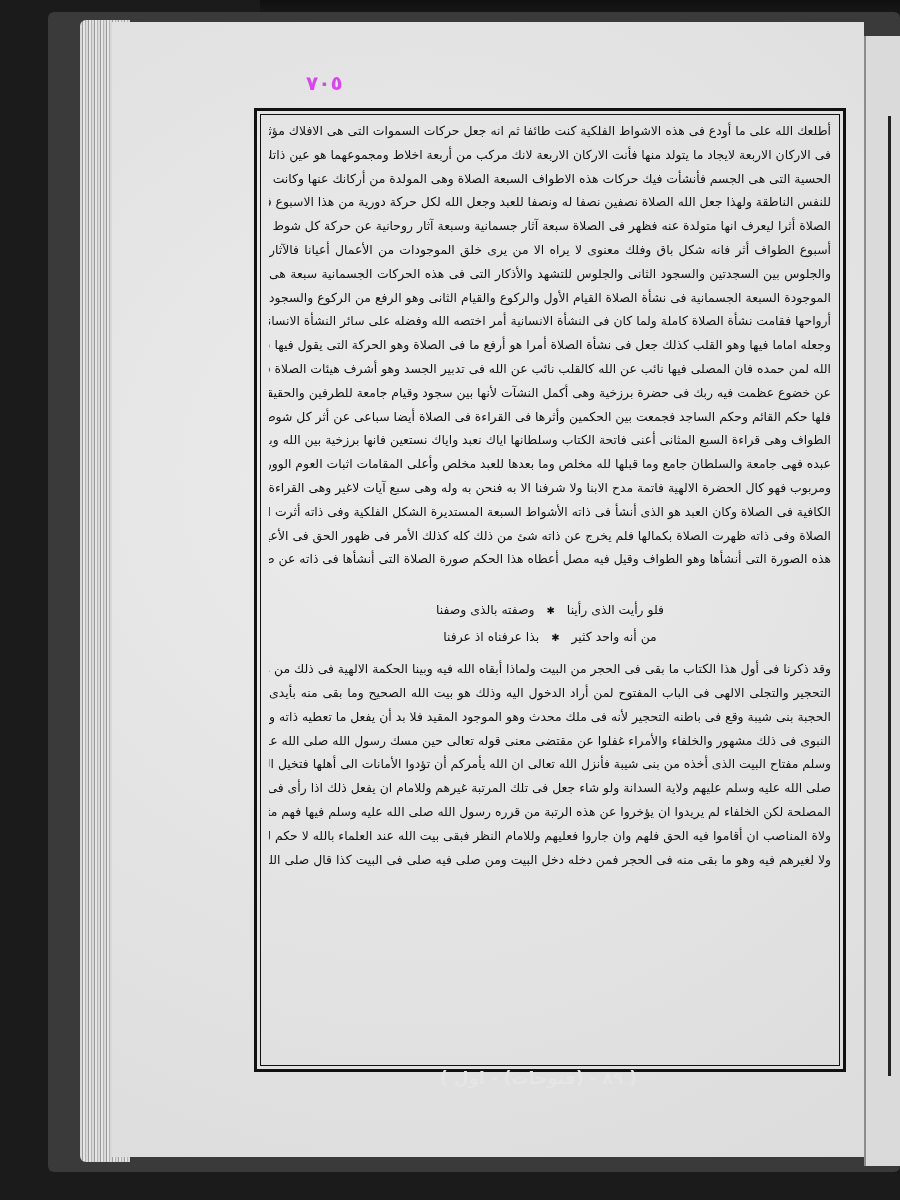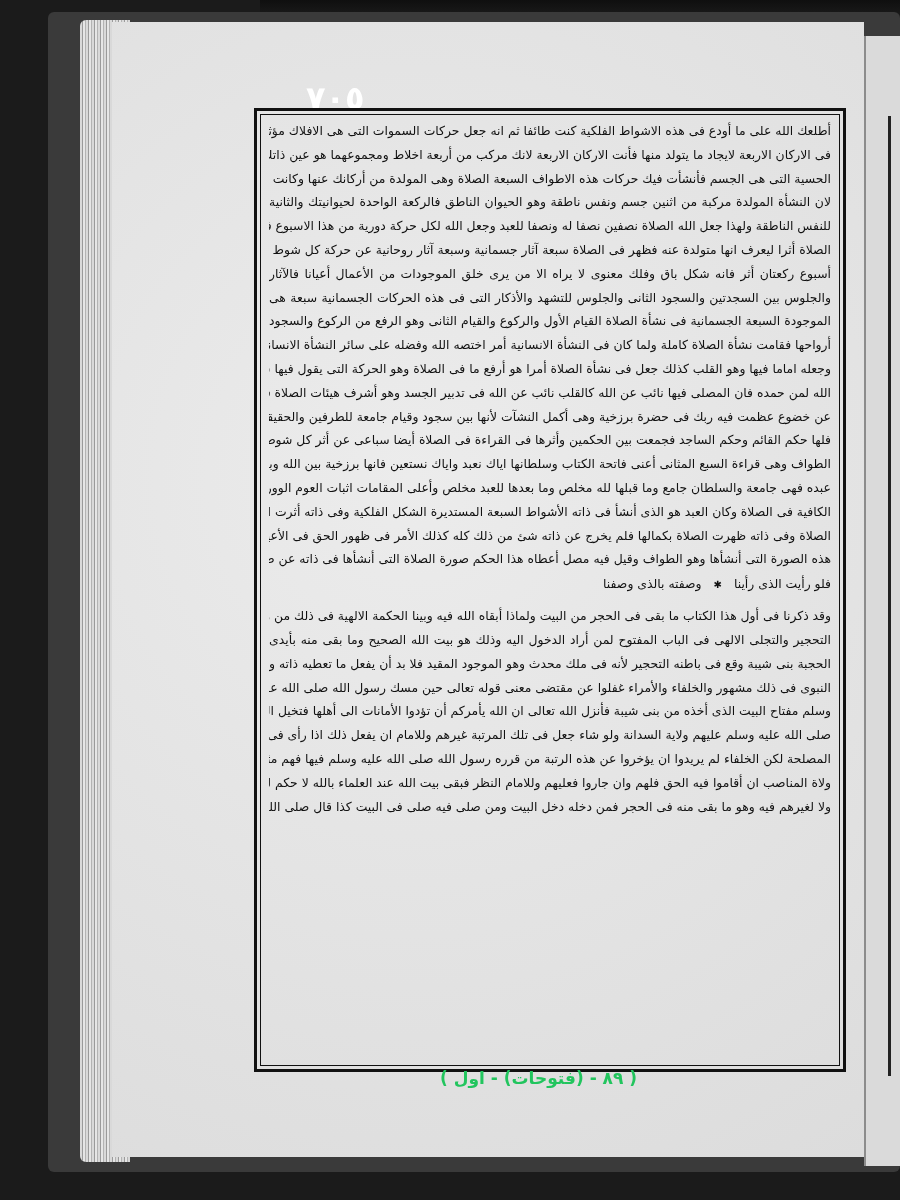--- a/index.html
+++ b/index.html
@@ -27,40 +27,40 @@
     background-image:radial-gradient(circle at 40% 40%, #ececec 0%, #dcdcdc 100%);
   }
   .next-page {
     position:absolute; left:864px; top:36px; width:36px; height:1130px;
     background:#dadada; border-left:2px solid #8c8c8c;
   }
   .next-page .frame-edge {
     position:absolute; left:22px; top:80px; width:3px; height:960px; background:#222;
   }
   .page-number {
-    position:absolute; left:306px; top:79px;
-    font-size:32px; font-weight:bold; color:#ffffff; letter-spacing:1px;
+    position:absolute; left:306px; top:71px;
+    font-size:20px; font-weight:bold; color:#d946ef; letter-spacing:1px;
   }
   .frame {
     position:absolute; left:254px; top:108px; width:580px; height:952px;
     border:3px solid #111; padding:3px;
   }
   .frame-inner {
     width:100%; height:100%; box-sizing:border-box; border:1px solid #111;
     padding:4px 8px 4px 8px; direction:rtl; text-align:justify;
     font-family:"DejaVu Sans", sans-serif; font-size:12.4px; line-height:23.8px; color:#111;
   }
   .line { display:block; white-space:nowrap; overflow:hidden; text-align-last:justify; }
   .line.last { text-align-last:right; }
-  .verses { margin:0 0 6px 0; text-align:right; }
+  .verses { margin:26px 0 6px 0; text-align:center; }
   .verse { display:block; line-height:26px; font-size:12.4px; }
   .star { display:inline-block; margin:0 8px; font-size:10px; }
   .footer {
     position:absolute; left:440px; top:1068px; direction:rtl;
-    font-size:17px; font-weight:bold; color:#22c55e;
+    font-size:17px; font-weight:bold; color:#e5e5e5;
   }
 </style>
 </head>
 <body>
 
 <div class="top-shadow"></div>
 <div class="cover"></div>
 <div class="page-edges"></div>
 <div class="next-page">
   <div class="frame-edge"></div>
@@ -69,43 +69,48 @@
 <div class="page"></div>
 
 <div class="page-number">٧٠٥</div>
 
 <div class="frame">
   <div class="frame-inner">
     <div>
       <span class="line">أطلعك الله على ما أودع فى هذه الاشواط الفلكية كنت طائفا ثم انه جعل حركات السموات التى هى الافلاك مؤثرة</span>
       <span class="line">فى الاركان الاربعة لايجاد ما يتولد منها فأنت الاركان الاربعة لانك مركب من أربعة اخلاط ومجموعهما هو عين ذاتك</span>
       <span class="line">الحسية التى هى الجسم فأنشأت فيك حركات هذه الاطواف السبعة الصلاة وهى المولدة من أركانك عنها وكانت ركعتان</span>
-      <span class="line">لان النشأة المولدة مركبة من اثنين جسم ونفس ناطقة وهو الحيوان الناطق فالركعة الواحدة لحيوانيتك والثانية</span>
       <span class="line">للنفس الناطقة ولهذا جعل الله الصلاة نصفين نصفا له ونصفا للعبد وجعل الله لكل حركة دورية من هذا الاسبوع فى</span>
       <span class="line">الصلاة أثرا ليعرف انها متولدة عنه فظهر فى الصلاة سبعة آثار جسمانية وسبعة آثار روحانية عن حركة كل شوط من</span>
-      <span class="line">أسبوع ركعتان أثر فانه شكل باق وفلك معنوى لا يراه الا من يرى خلق الموجودات من الأعمال أعيانا فالآثار</span>
+      <span class="line">أسبوع الطواف أثر فانه شكل باق وفلك معنوى لا يراه الا من يرى خلق الموجودات من الأعمال أعيانا فالآثار</span>
       <span class="line">والجلوس بين السجدتين والسجود الثانى والجلوس للتشهد والأذكار التى فى هذه الحركات الجسمانية سبعة هى</span>
       <span class="line">الموجودة السبعة الجسمانية فى نشأة الصلاة القيام الأول والركوع والقيام الثانى وهو الرفع من الركوع والسجود</span>
       <span class="line">أرواحها فقامت نشأة الصلاة كاملة ولما كان فى النشأة الانسانية أمر اختصه الله وفضله على سائر النشأة الانسانية</span>
       <span class="line">وجعله اماما فيها وهو القلب كذلك جعل فى نشأة الصلاة أمرا هو أرفع ما فى الصلاة وهو الحركة التى يقول فيها سمع</span>
       <span class="line">الله لمن حمده فان المصلى فيها نائب عن الله كالقلب نائب عن الله فى تدبير الجسد وهو أشرف هيئات الصلاة فانه قيام</span>
       <span class="line">عن خضوع عظمت فيه ربك فى حضرة برزخية وهى أكمل النشآت لأنها بين سجود وقيام جامعة للطرفين والحقيقتين</span>
       <span class="line">فلها حكم القائم وحكم الساجد فجمعت بين الحكمين وأثرها فى القراءة فى الصلاة أيضا سباعى عن أثر كل شوط فى</span>
       <span class="line">الطواف وهى قراءة السبع المثانى أعنى فاتحة الكتاب وسلطانها اياك نعبد واياك نستعين فانها برزخية بين الله وبين</span>
       <span class="line">عبده فهى جامعة والسلطان جامع وما قبلها لله مخلص وما بعدها للعبد مخلص وأعلى المقامات اثبات العوم الوورب</span>
+      <span class="line">ومربوب فهو كال الحضرة الالهية فاتمة مدح الابنا ولا شرفنا الا به فنحن به وله وهى سبع آيات لاغير وهى القراءة</span>
       <span class="line">الكافية فى الصلاة وكان العبد هو الذى أنشأ فى ذاته الأشواط السبعة المستديرة الشكل الفلكية وفى ذاته أثرت ايجاد</span>
       <span class="line">الصلاة وفى ذاته ظهرت الصلاة بكمالها فلم يخرج عن ذاته شئ من ذلك كله كذلك الأمر فى ظهور الحق فى الأعيان</span>
       <span class="line">هذه الصورة التى أنشأها وهو الطواف وقيل فيه مصل أعطاه هذا الحكم صورة الصلاة التى أنشأها فى ذاته عن طوافه</span>
     </div>
 
     <div class="verses">
       <span class="verse">
         <span>فلو رأيت الذى رأينا</span>
         <span class="star">✱</span>
         <span>وصفته بالذى وصفنا</span>
+      </span>
+      <span class="verse">
+        <span>من أنه واحد كثير</span>
+        <span class="star">✱</span>
+        <span>بذا عرفناه اذ عرفنا</span>
       </span>
     </div>
 
     <div>
       <span class="line">وقد ذكرنا فى أول هذا الكتاب ما بقى فى الحجر من البيت ولماذا أبقاه الله فيه وبينا الحكمة الالهية فى ذلك من رفع</span>
       <span class="line">التحجير والتجلى الالهى فى الباب المفتوح لمن أراد الدخول اليه وذلك هو بيت الله الصحيح وما بقى منه بأيدى</span>
       <span class="line">الحجبة بنى شيبة وقع فى باطنه التحجير لأنه فى ملك محدث وهو الموجود المقيد فلا بد أن يفعل ما تعطيه ذاته والحديث</span>
       <span class="line">النبوى فى ذلك مشهور والخلفاء والأمراء غفلوا عن مقتضى معنى قوله تعالى حين مسك رسول الله صلى الله عليه</span>
       <span class="line">وسلم مفتاح البيت الذى أخذه من بنى شيبة فأنزل الله تعالى ان الله يأمركم أن تؤدوا الأمانات الى أهلها فتخيل الناس</span>
       <span class="line">صلى الله عليه وسلم عليهم ولاية السدانة ولو شاء جعل فى تلك المرتبة غيرهم وللامام ان يفعل ذلك اذا رأى فى فعله</span>

